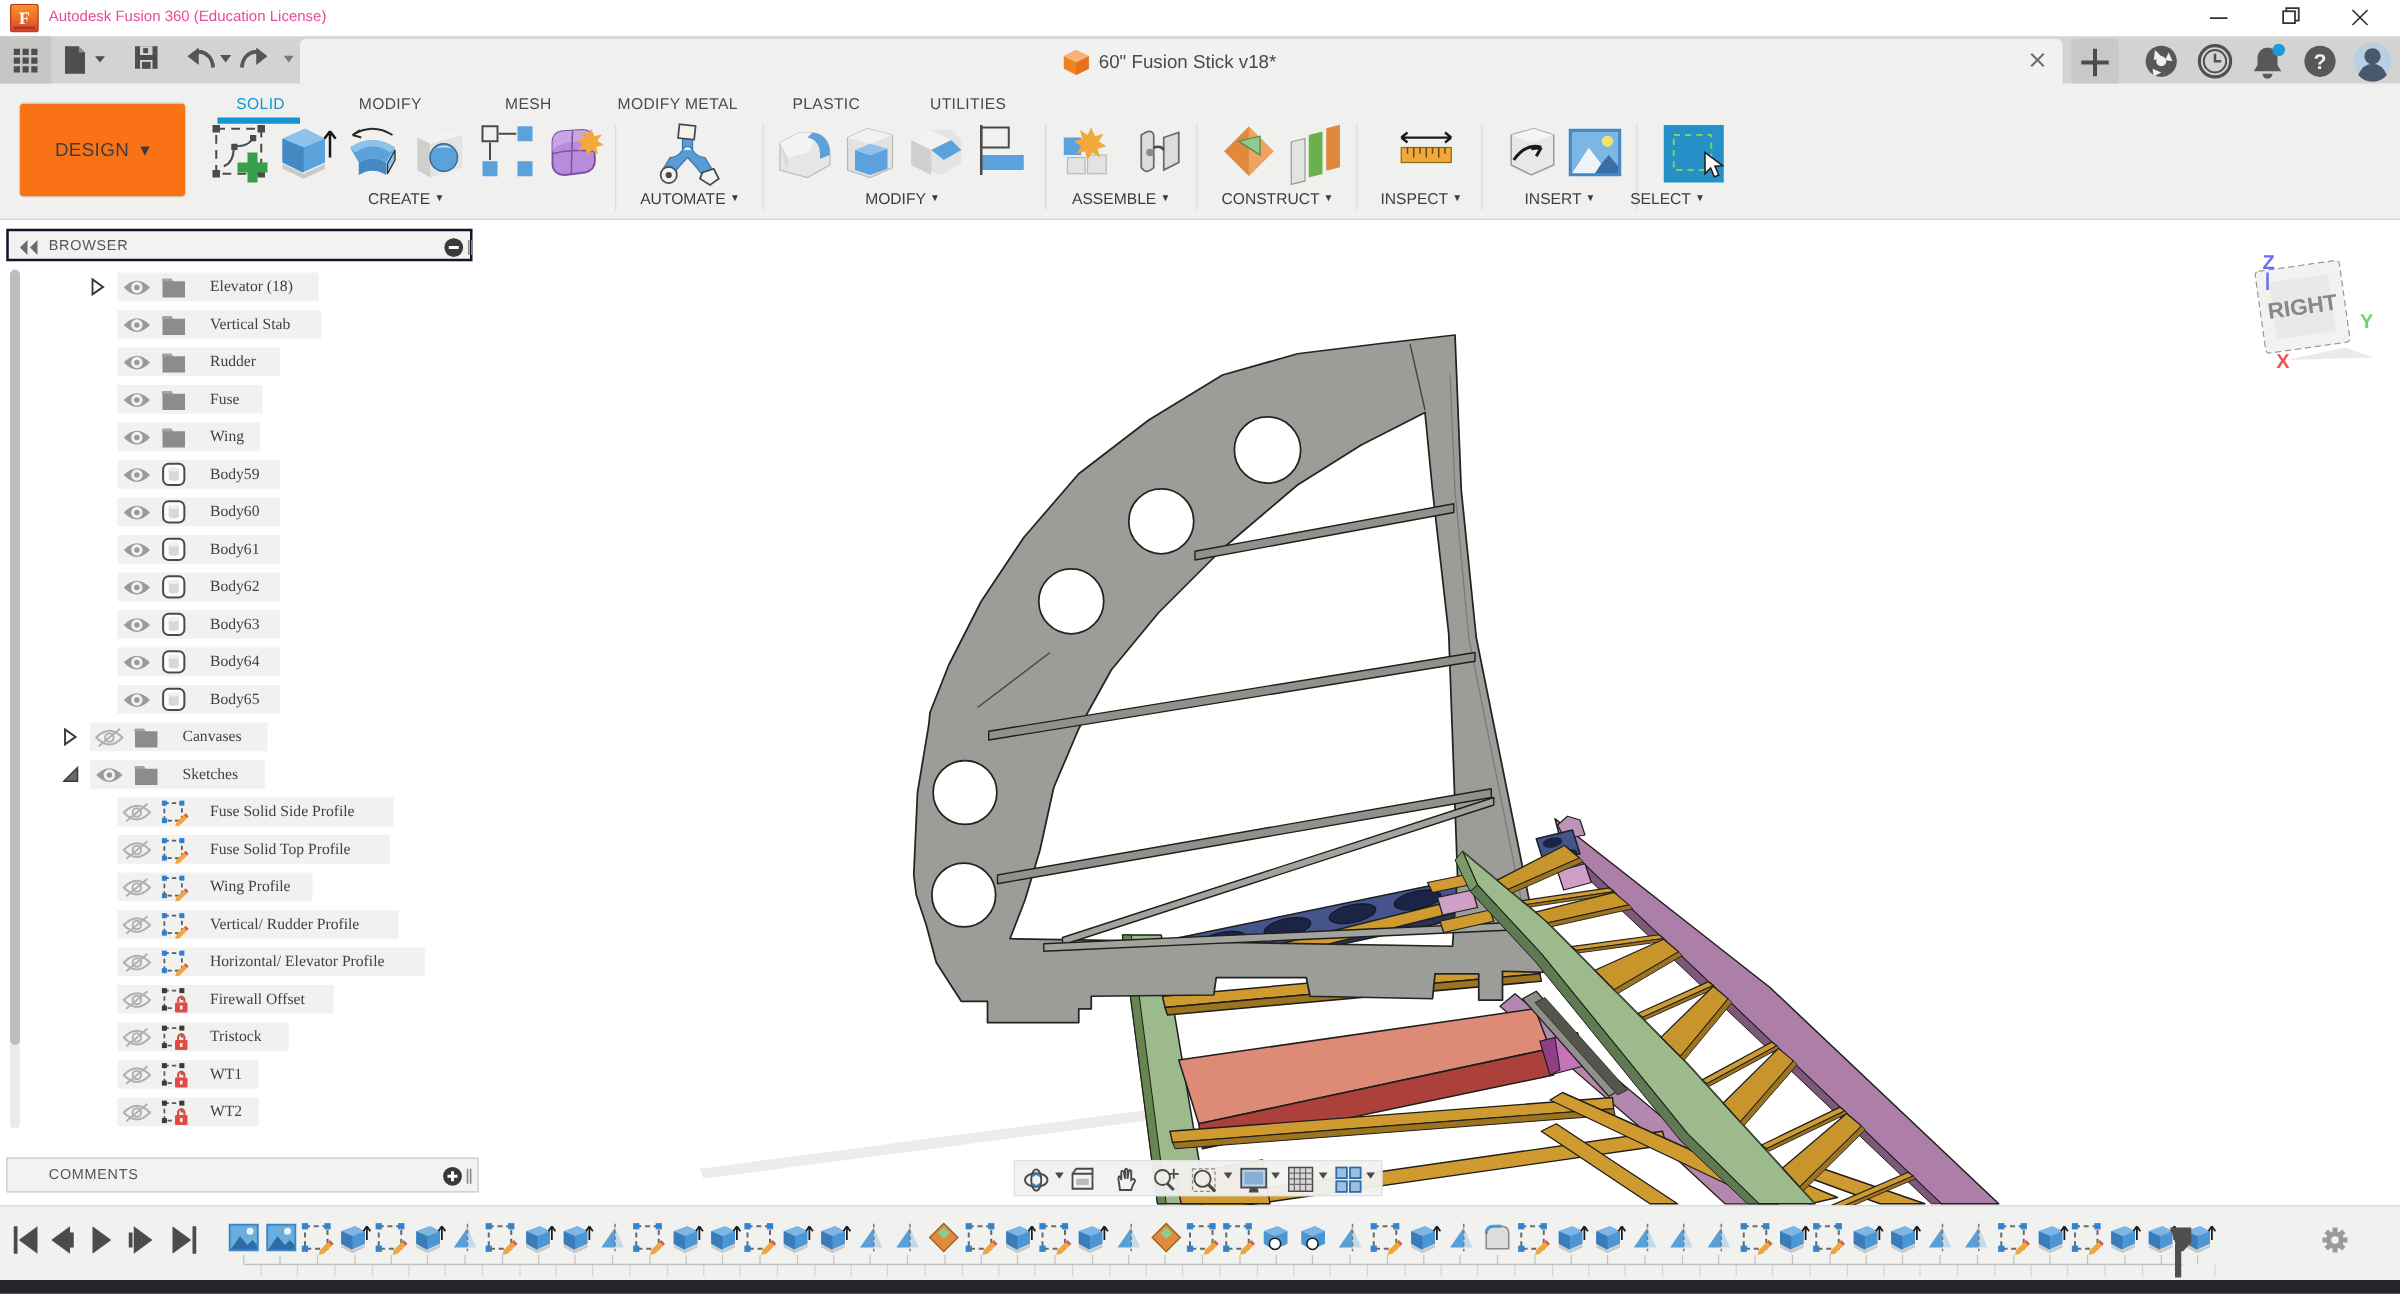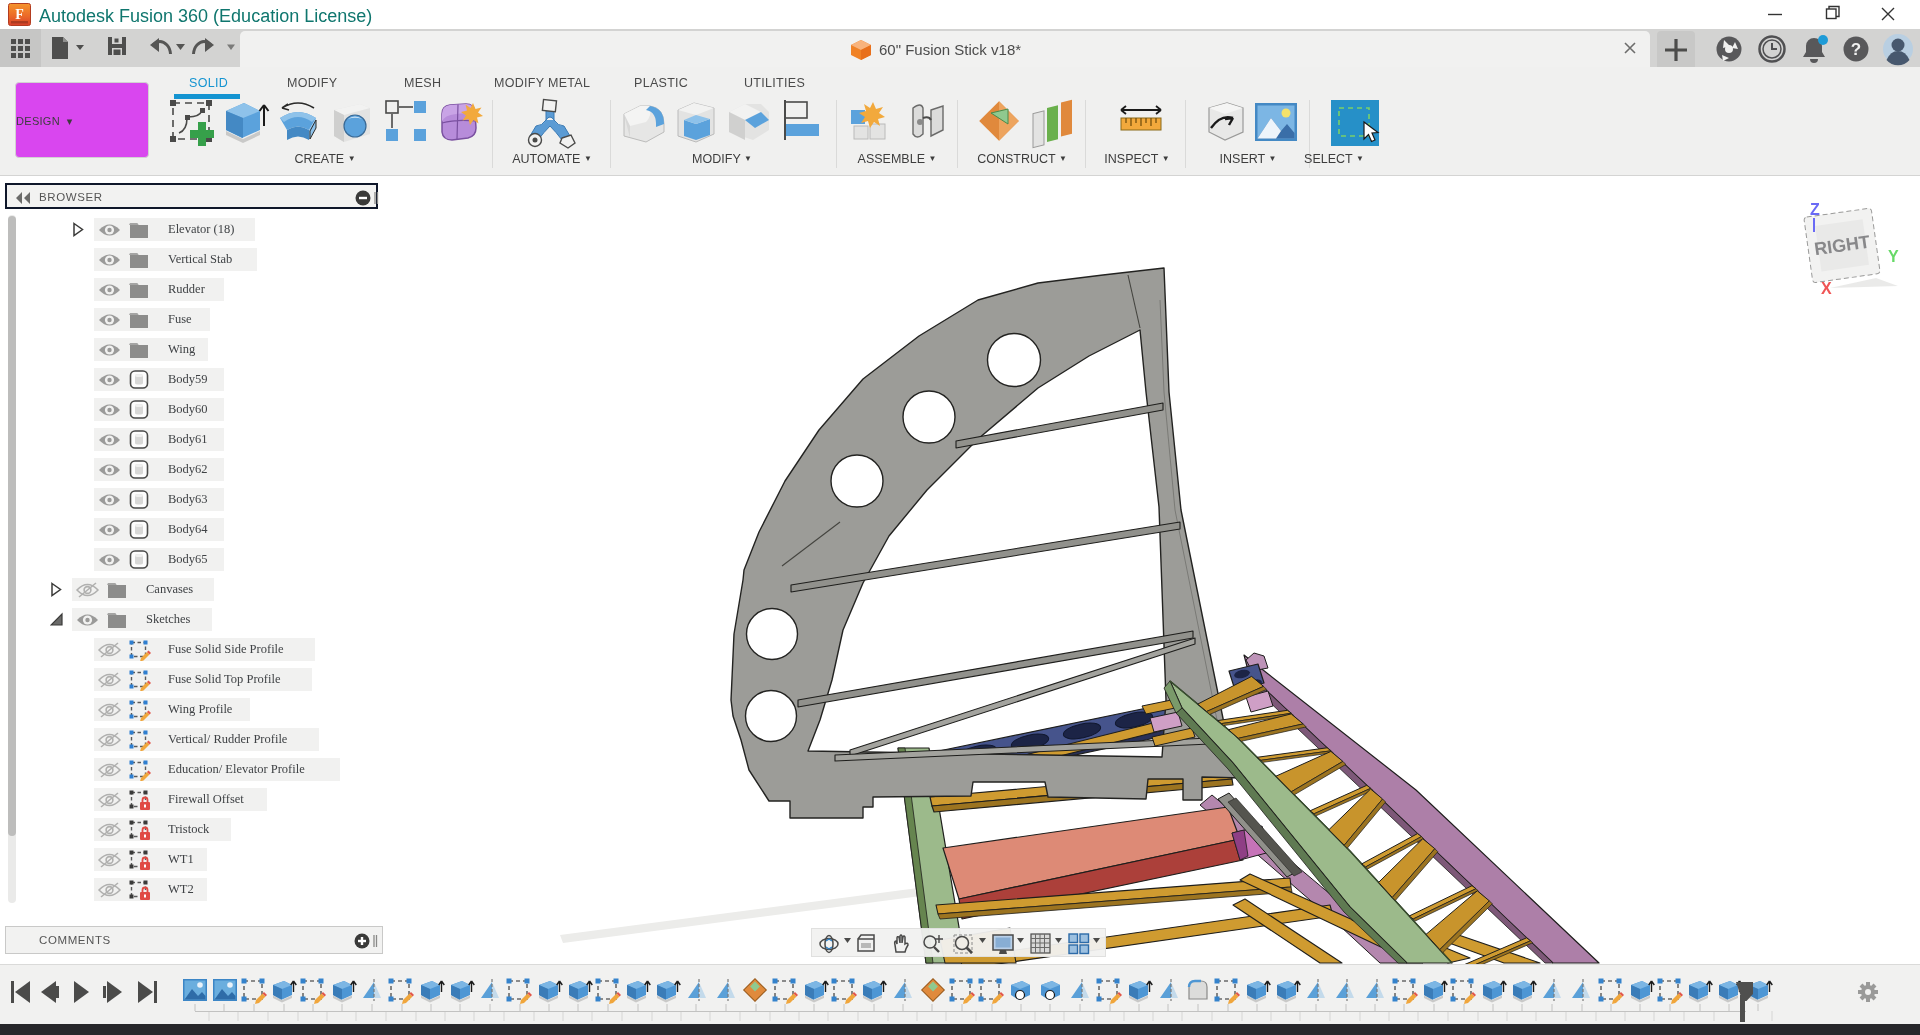--- a/index.html
+++ b/index.html
@@ -1,34 +1,34 @@
 <!DOCTYPE html>
 <html><head>
 <meta charset="utf-8">
 <style>
 * { margin:0; padding:0; box-sizing:border-box; }
 html,body { width:1920px; height:1035px; overflow:hidden; font-family:"Liberation Sans",sans-serif; background:#fff; }
 .abs { position:absolute; }
 
 #titlebar { position:absolute; left:0; top:0; width:1920px; height:29px; background:#ffffff; }
-#titlebar .ttext { position:absolute; left:39px; top:6px; font-size:18px; color:#0f766e; }
+#titlebar .ttext { position:absolute; left:39px; top:6px; font-size:12px; color:#ec4899; }
 
 #toolrow { position:absolute; left:0; top:29px; width:1920px; height:38px; background:#d3d3d2; }
 #appgrid { position:absolute; left:0; top:0; width:41px; height:38px; background:#c6c6c5; }
 #doctab { position:absolute; left:240px; top:2px; width:1410px; height:36px; background:#f1f1f0; border-radius:5px 5px 0 0; }
 #plusbtn { position:absolute; left:1657px; top:2px; width:38px; height:36px; background:#c8c8c7; border-radius:4px 4px 0 0; }
 
 #ribbon { position:absolute; left:0; top:67px; width:1920px; height:109px; background:#f0f0ef; border-bottom:1px solid #d4d4d3; }
 .rtab { position:absolute; top:9px; font-size:12.5px; color:#4a4a4a; letter-spacing:0.3px; }
 .rtab.active { color:#1494d1; }
 #solidline { position:absolute; left:174px; top:27px; width:66px; height:5px; background:#1494d1; }
 .glabel { position:absolute; top:85px; font-size:12.5px; color:#3d3d3d; white-space:nowrap; transform:translateX(-50%); }
 .glabel .car { font-size:8px; vertical-align:2px; color:#3d3d3d; }
 .gsep { position:absolute; top:33px; width:1px; height:68px; background:#dadad9; }
-#designbtn { position:absolute; left:15px; top:15px; width:134px; height:76px; background:#d946ef; border:1px solid #d2d2d1; border-radius:4px; text-align:left; font-size:11px; color:#3d3d3d; line-height:76px; letter-spacing:0.3px;}
+#designbtn { position:absolute; left:15px; top:15px; width:134px; height:76px; background:#f97316; border:1px solid #d2d2d1; border-radius:4px; text-align:center; font-size:15px; color:#3d3d3d; line-height:76px; letter-spacing:0.3px;}
 
 #canvas { position:absolute; left:0; top:176px; width:1920px; height:788px; background:#ffffff; overflow:hidden; }
 
 #browserhdr { position:absolute; left:5px; top:183px; width:373px; height:26px; background:#f2f2f1; border:2px solid #0f172a; }
 #commentshdr { position:absolute; left:5px; top:926px; width:378px; height:28px; background:#f2f2f1; border:1px solid #c9c9c8; }
 .phdr { font-size:11.5px; color:#555; letter-spacing:0.6px; }
 #tree { position:absolute; left:0; top:0; width:400px; height:964px; }
 .trow { position:absolute; height:23px; background:#f1f1f0; }
 .tlabel { position:absolute; font-size:12.5px; color:#3f4245; white-space:nowrap;font-family:Liberation Serif, serif; }
 
@@ -683,21 +683,21 @@
         <rect x="2.5" y="3.5" width="14" height="14"></rect>
       </g>
       <g fill="#2f7fd0">
         <rect x="0.5" y="1.5" width="4" height="4"></rect>
         <rect x="14.5" y="1.5" width="4" height="4"></rect>
         <rect x="0.5" y="15.5" width="4" height="4"></rect>
       </g>
       <path d="M12 19 l6 -6 2.5 2.5 -6 6 -3.5 1 z" fill="#f0a63c"></path>
       <path d="M18 13 l2.5 2.5 1.5 -1.5 -2.5 -2.5 z" fill="#e2564a"></path>
     </svg>
-<div class="tlabel" style="left:168px;top:762px">Education/ Elevator Profile</div>
+<div class="tlabel" style="left:168px;top:762px">Horizontal/ Elevator Profile</div>
 <div class="trow" style="left:94px;top:788px;width:173px"></div>
 <svg class="abs" style="left:98px;top:792px" width="23" height="16" viewBox="0 0 23 16">
       <path d="M1 8 Q11.5 -3 22 8 Q11.5 19 1 8 Z" fill="none" stroke="#b0b0af" stroke-width="1.6"></path>
       <circle cx="11.5" cy="8" r="3.4" fill="none" stroke="#b0b0af" stroke-width="1.6"></circle>
       <line x1="3" y1="15" x2="20" y2="1" stroke="#b0b0af" stroke-width="1.6"></line>
     </svg>
 <svg class="abs" style="left:129px;top:789px" width="22" height="22" viewBox="0 0 22 22">
       <g stroke="#5a5a59" stroke-width="1.4" stroke-dasharray="3.5 2.5" fill="none">
         <rect x="2.5" y="3.5" width="14" height="14"></rect>
       </g>

